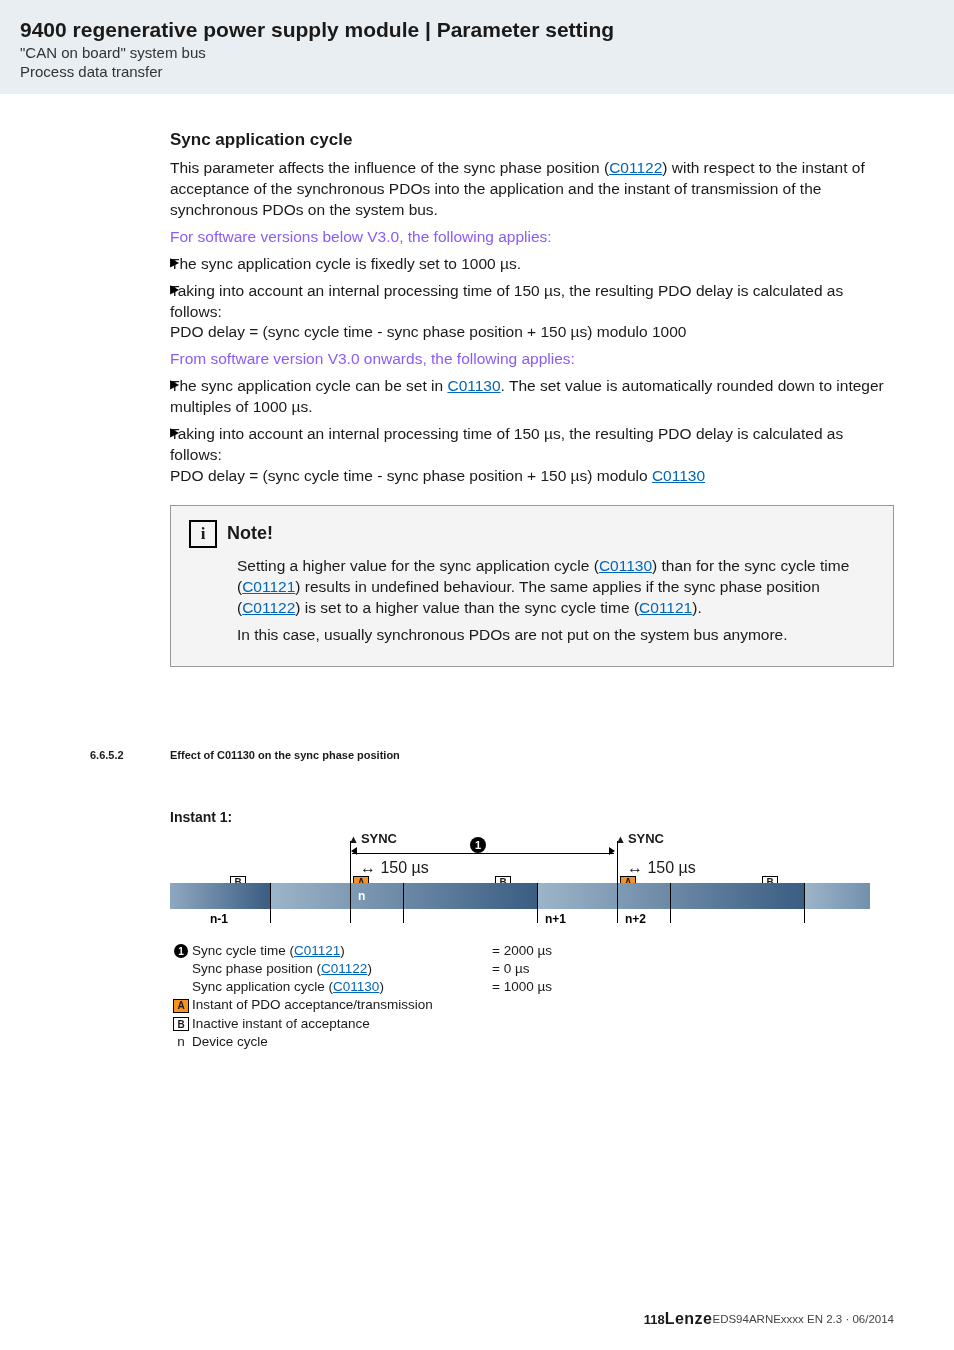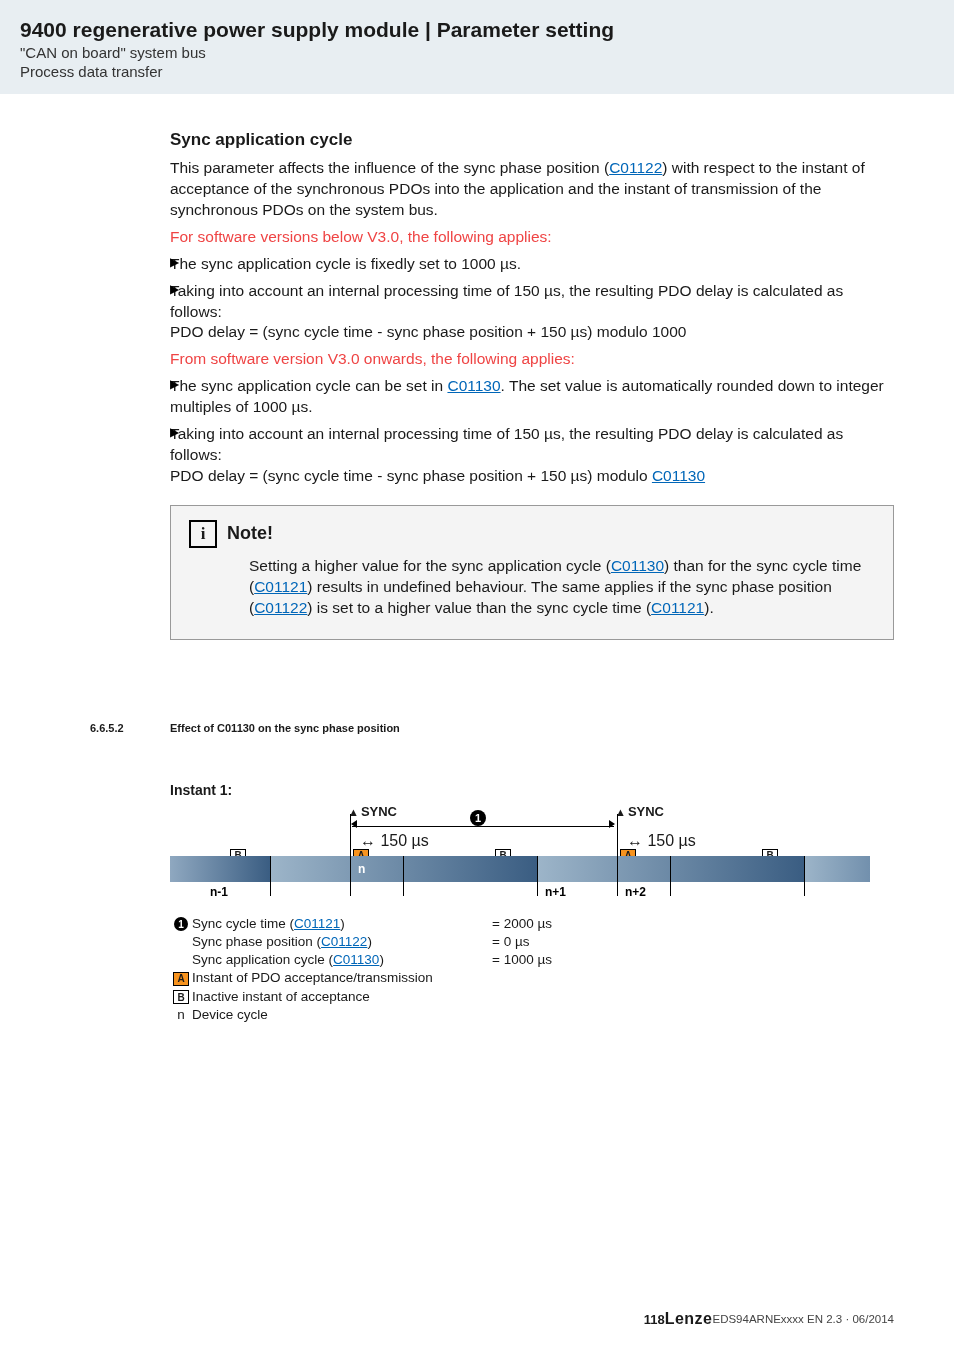--- a/index.html
+++ b/index.html
@@ -4,31 +4,31 @@
 <style>
   html,body{margin:0;padding:0;background:#fff;font-family:"Segoe UI",Arial,sans-serif;color:#1a1a1a}
   .wrap{width:954px;height:1350px;box-sizing:border-box;position:relative}
   .hdr{background:#e8eef2;padding:18px 20px 14px 20px}
   .hdr-title{font-size:21px;font-weight:700}
   .hdr-sub{font-size:15px;color:#333;margin-top:2px}
   .body{padding:26px 60px 0 170px}
   .body-wide{padding:26px 60px 0 90px}
   .h4{font-size:17px;font-weight:700;margin:10px 0 8px}
   .p{font-size:15.5px;line-height:1.35;margin:6px 0}
-  .blue{color:#ef4444}
+  .blue{color:#8b5cf6}
   a{color:#0066b8;text-decoration:underline}
   ul.arrow{list-style:none;padding-left:0;margin:6px 0}
   ul.arrow>li{position:relative;margin:6px 0;font-size:15.5px;line-height:1.35}
   ul.arrow>li:before{content:"▶";position:absolute;left:0;top:0;font-size:12px;color:#000}
   .note{border:1px solid #999;background:#f4f4f4;padding:14px 18px 14px 18px;margin-top:18px}
   .note-hd{display:flex;align-items:center;gap:10px;margin-bottom:8px}
   .note-icon{display:inline-flex;width:24px;height:24px;border:2px solid #000;align-items:center;justify-content:center;font-weight:900;font-size:17px;font-family:Georgia,serif}
   .note-title{font-size:18px;font-weight:700}
   .note-body{padding-left:48px;font-size:15.5px;line-height:1.35}
-  .note-body p{margin:6px 12px}
+  .note-body p{margin:6px 0}
   .secnum{display:inline-block;width:80px;font-weight:700}
   .sec-head{font-size:11px;font-weight:700;margin-top:56px}
   .example{margin-top:22px}
   .ex-label{font-weight:700;font-size:14px;margin-bottom:6px}
   .diagram{position:relative;width:700px;height:100px;margin-bottom:12px}
   
   .bar0{position:absolute;left:0;top:52px;width:100px;height:26px;background:linear-gradient(to right,#8fa8c0 0%,#3a5d82 100%)}
   .bar1{position:absolute;left:100px;top:52px;width:267px;height:26px;background:linear-gradient(to right,#9db5c9 0%,#3a5d82 100%)}
   .bar2{position:absolute;left:367px;top:52px;width:267px;height:26px;background:linear-gradient(to right,#9db5c9 0%,#3a5d82 100%)}
   .bar3{position:absolute;left:634px;top:52px;width:66px;height:26px;background:linear-gradient(to right,#9db5c9 0%,#7290ad 100%)}
@@ -96,20 +96,21 @@
 
     <div class="note">
       <div class="note-hd">
         <span class="note-icon">i</span>
         <span class="note-title">Note!</span>
       </div>
       <div class="note-body">
         <p>
           <span>Setting a higher value for the sync application cycle (</span><a href="#">C01130</a><span>) than for the sync cycle time (</span><a href="#">C01121</a><span>) results in undefined behaviour. The same applies if the sync phase position (</span><a href="#">C01122</a><span>) is set to a higher value than the sync cycle time (</span><a href="#">C01121</a><span>).</span>
         </p>
+        <p>In this case, usually synchronous PDOs are not put on the system bus anymore.</p>
       </div>
     </div>
   </div>
 
   <div class="body-wide">
     <div class="sec-head">
       <span class="secnum">6.6.5.2</span><span>Effect of C01130 on the sync phase position</span>
     </div>
   </div>
 

